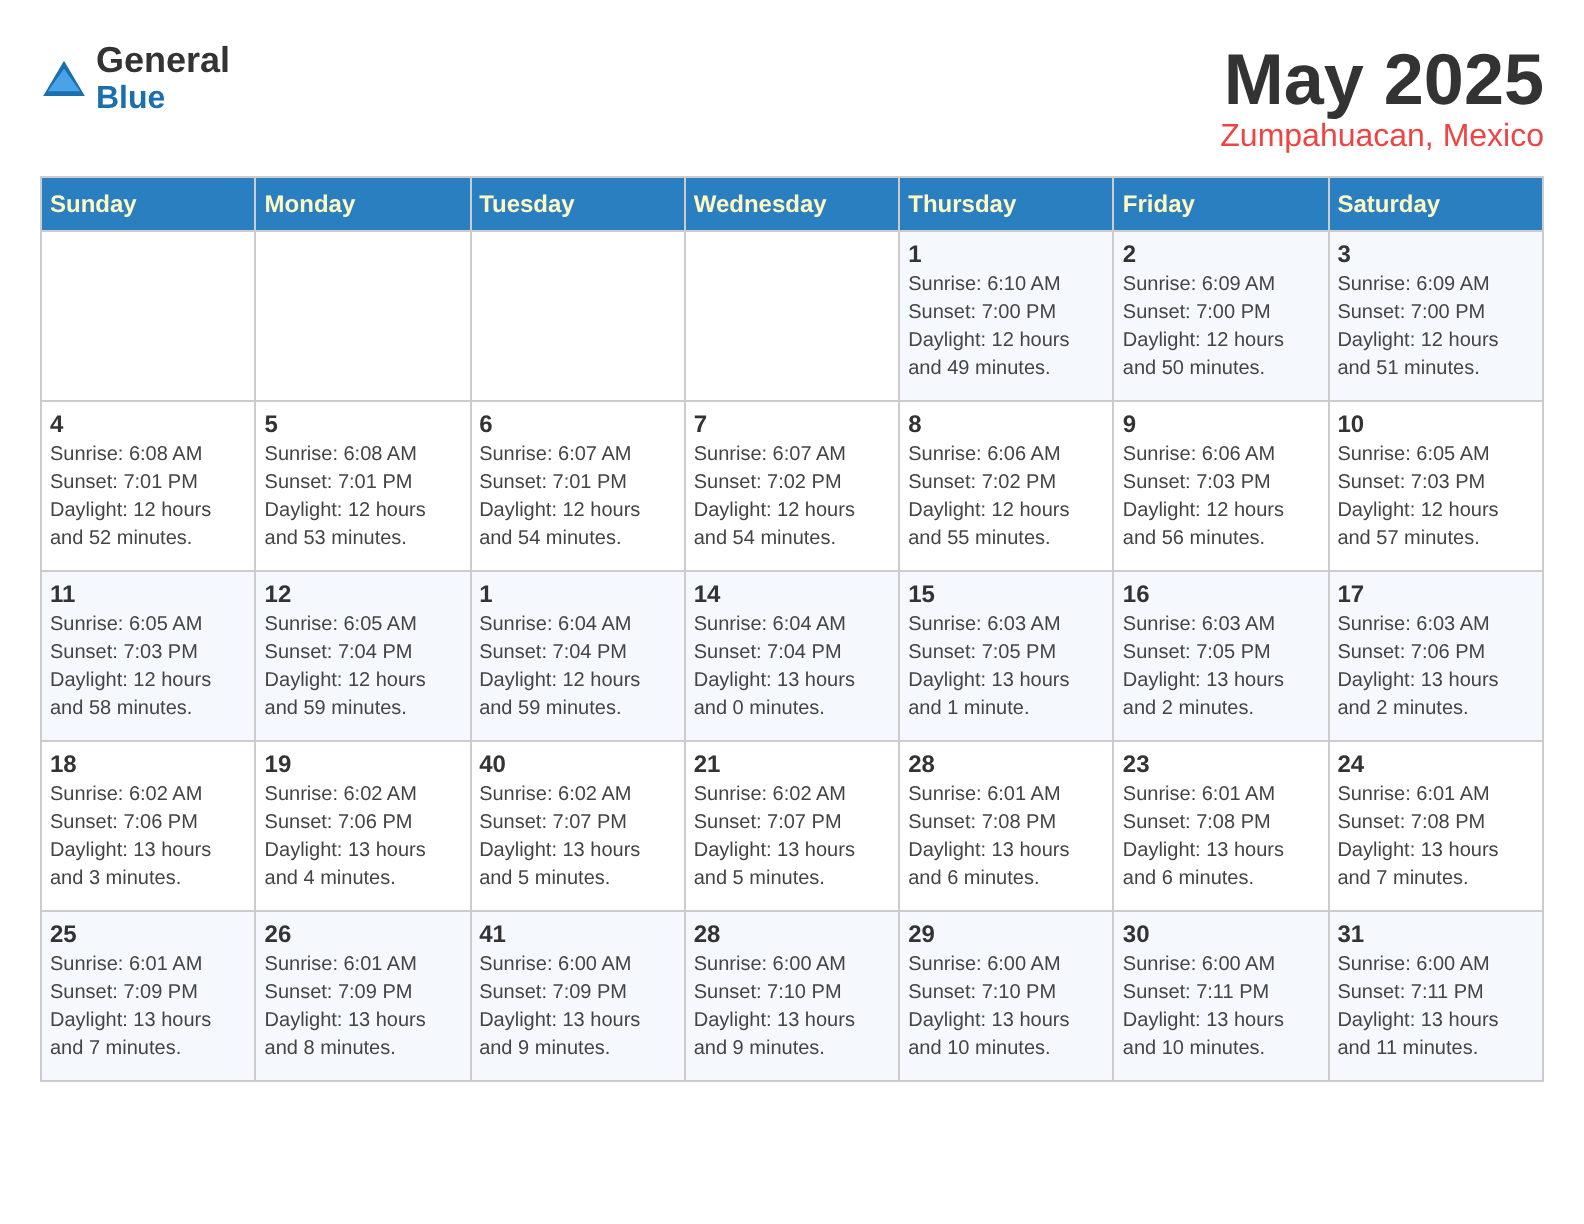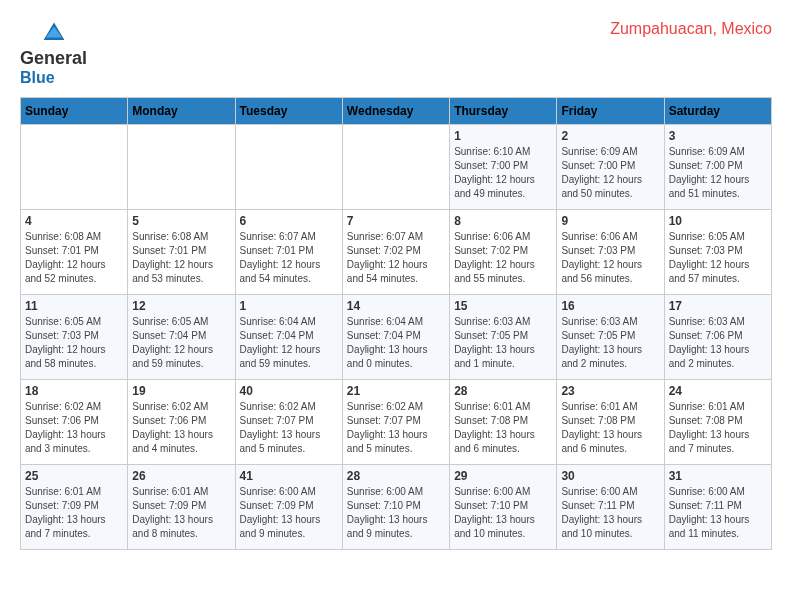--- a/index.html
+++ b/index.html
@@ -13,21 +13,20 @@
     .header {
       display: flex;
       justify-content: space-between;
       align-items: flex-start;
       margin-bottom: 10px;
     }
     .logo {
       display: flex;
       align-items: center;
       gap: 4px;
-      flex-direction: column;
     }
     .logo-text-general {
       font-size: 18px;
       font-weight: bold;
       color: #333;
     }
     .logo-text-blue {
       font-size: 16px;
       font-weight: bold;
       color: #1a6faf;
@@ -49,21 +48,21 @@
       font-size: 16px;
       color: #ef4444;
     }
     table {
       width: 100%;
       border-collapse: collapse;
       table-layout: fixed;
     }
     thead tr th {
       background-color: #2a7fc1;
-      color: #000000;
+      color: #fef9c3;
       font-size: 12px;
       font-weight: bold;
       padding: 6px 4px;
       text-align: left;
       border: 1px solid #ccc;
     }
     tbody tr td {
       vertical-align: top;
       border: 1px solid #ccc;
       padding: 4px 4px;
@@ -99,20 +98,21 @@
     <svg class="logo-icon" viewBox="0 0 30 30" xmlns="http://www.w3.org/2000/svg">
       <polygon points="15,3 28,25 2,25" fill="#1a6faf"></polygon>
       <polygon points="15,8 25,22 5,22" fill="#4aa3e8"></polygon>
     </svg>
     <div>
       <span class="logo-text-general">General</span><br>
       <span class="logo-text-blue">Blue</span>
     </div>
   </div>
   <div class="title-block">
+    <div class="month-title">May 2025</div>
     <div class="location-title">Zumpahuacan, Mexico</div>
   </div>
 </div>
 
 <table>
   <thead>
     <tr>
     <th>Sunday</th>
         <th>Monday</th>
         <th>Tuesday</th>

